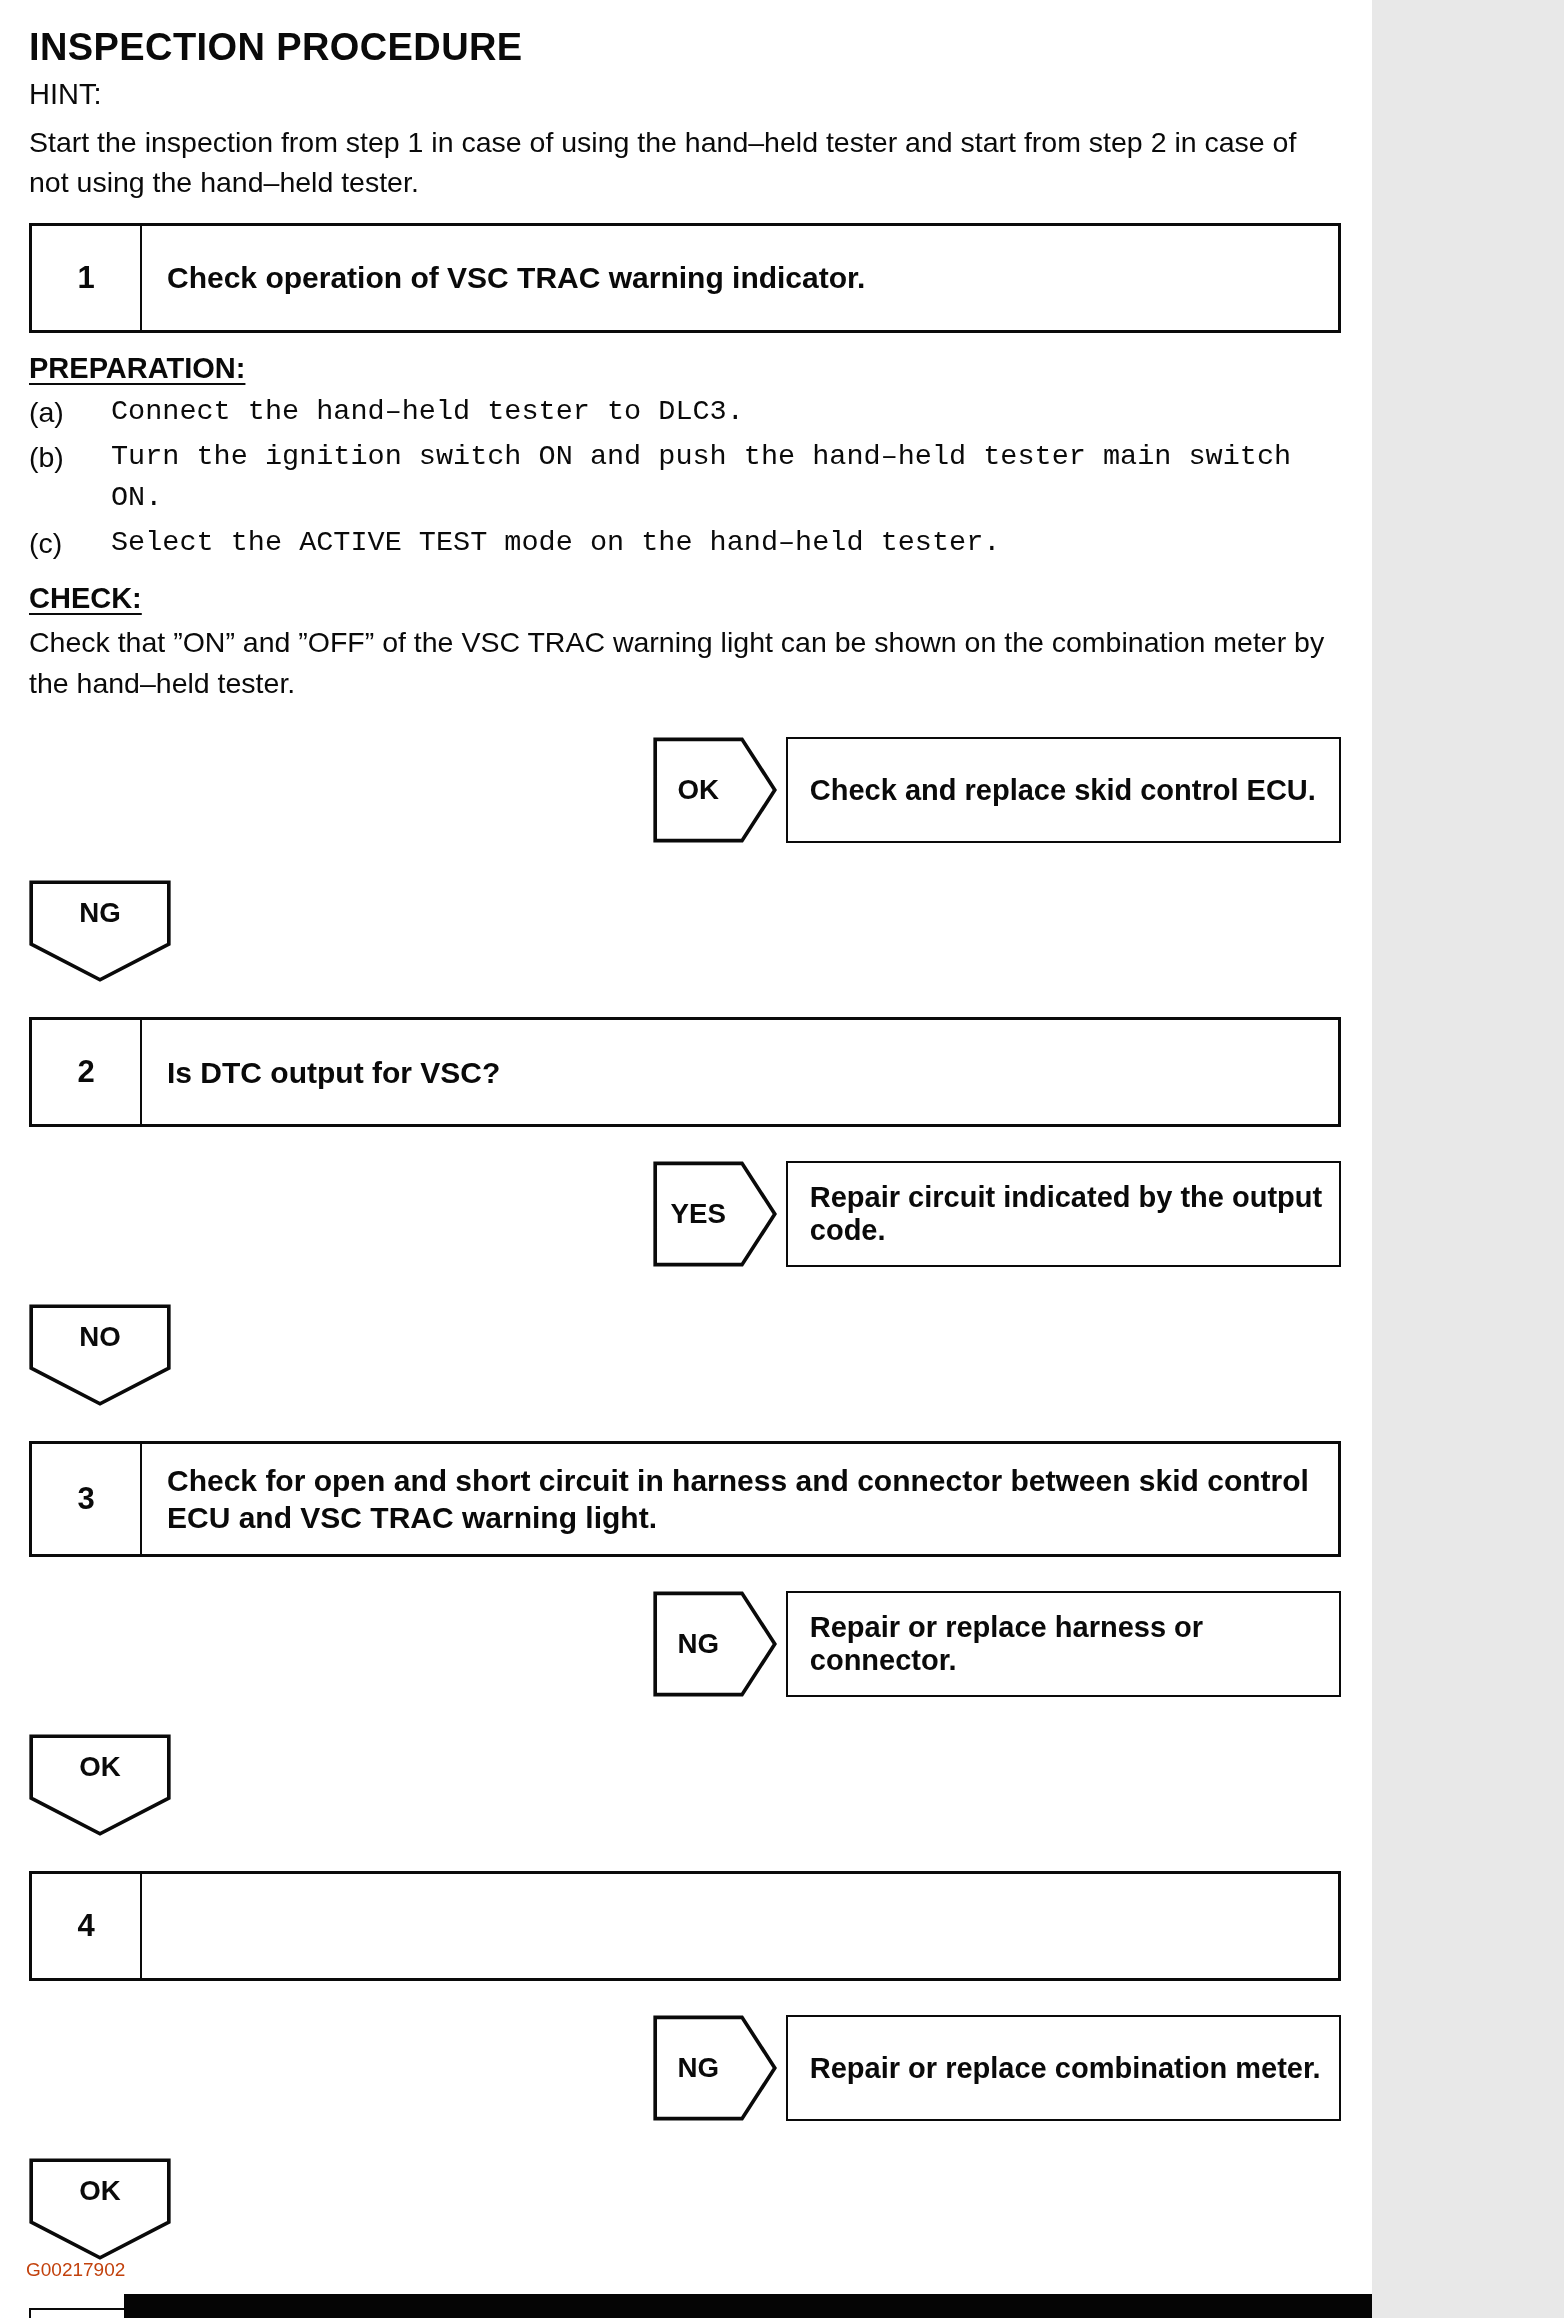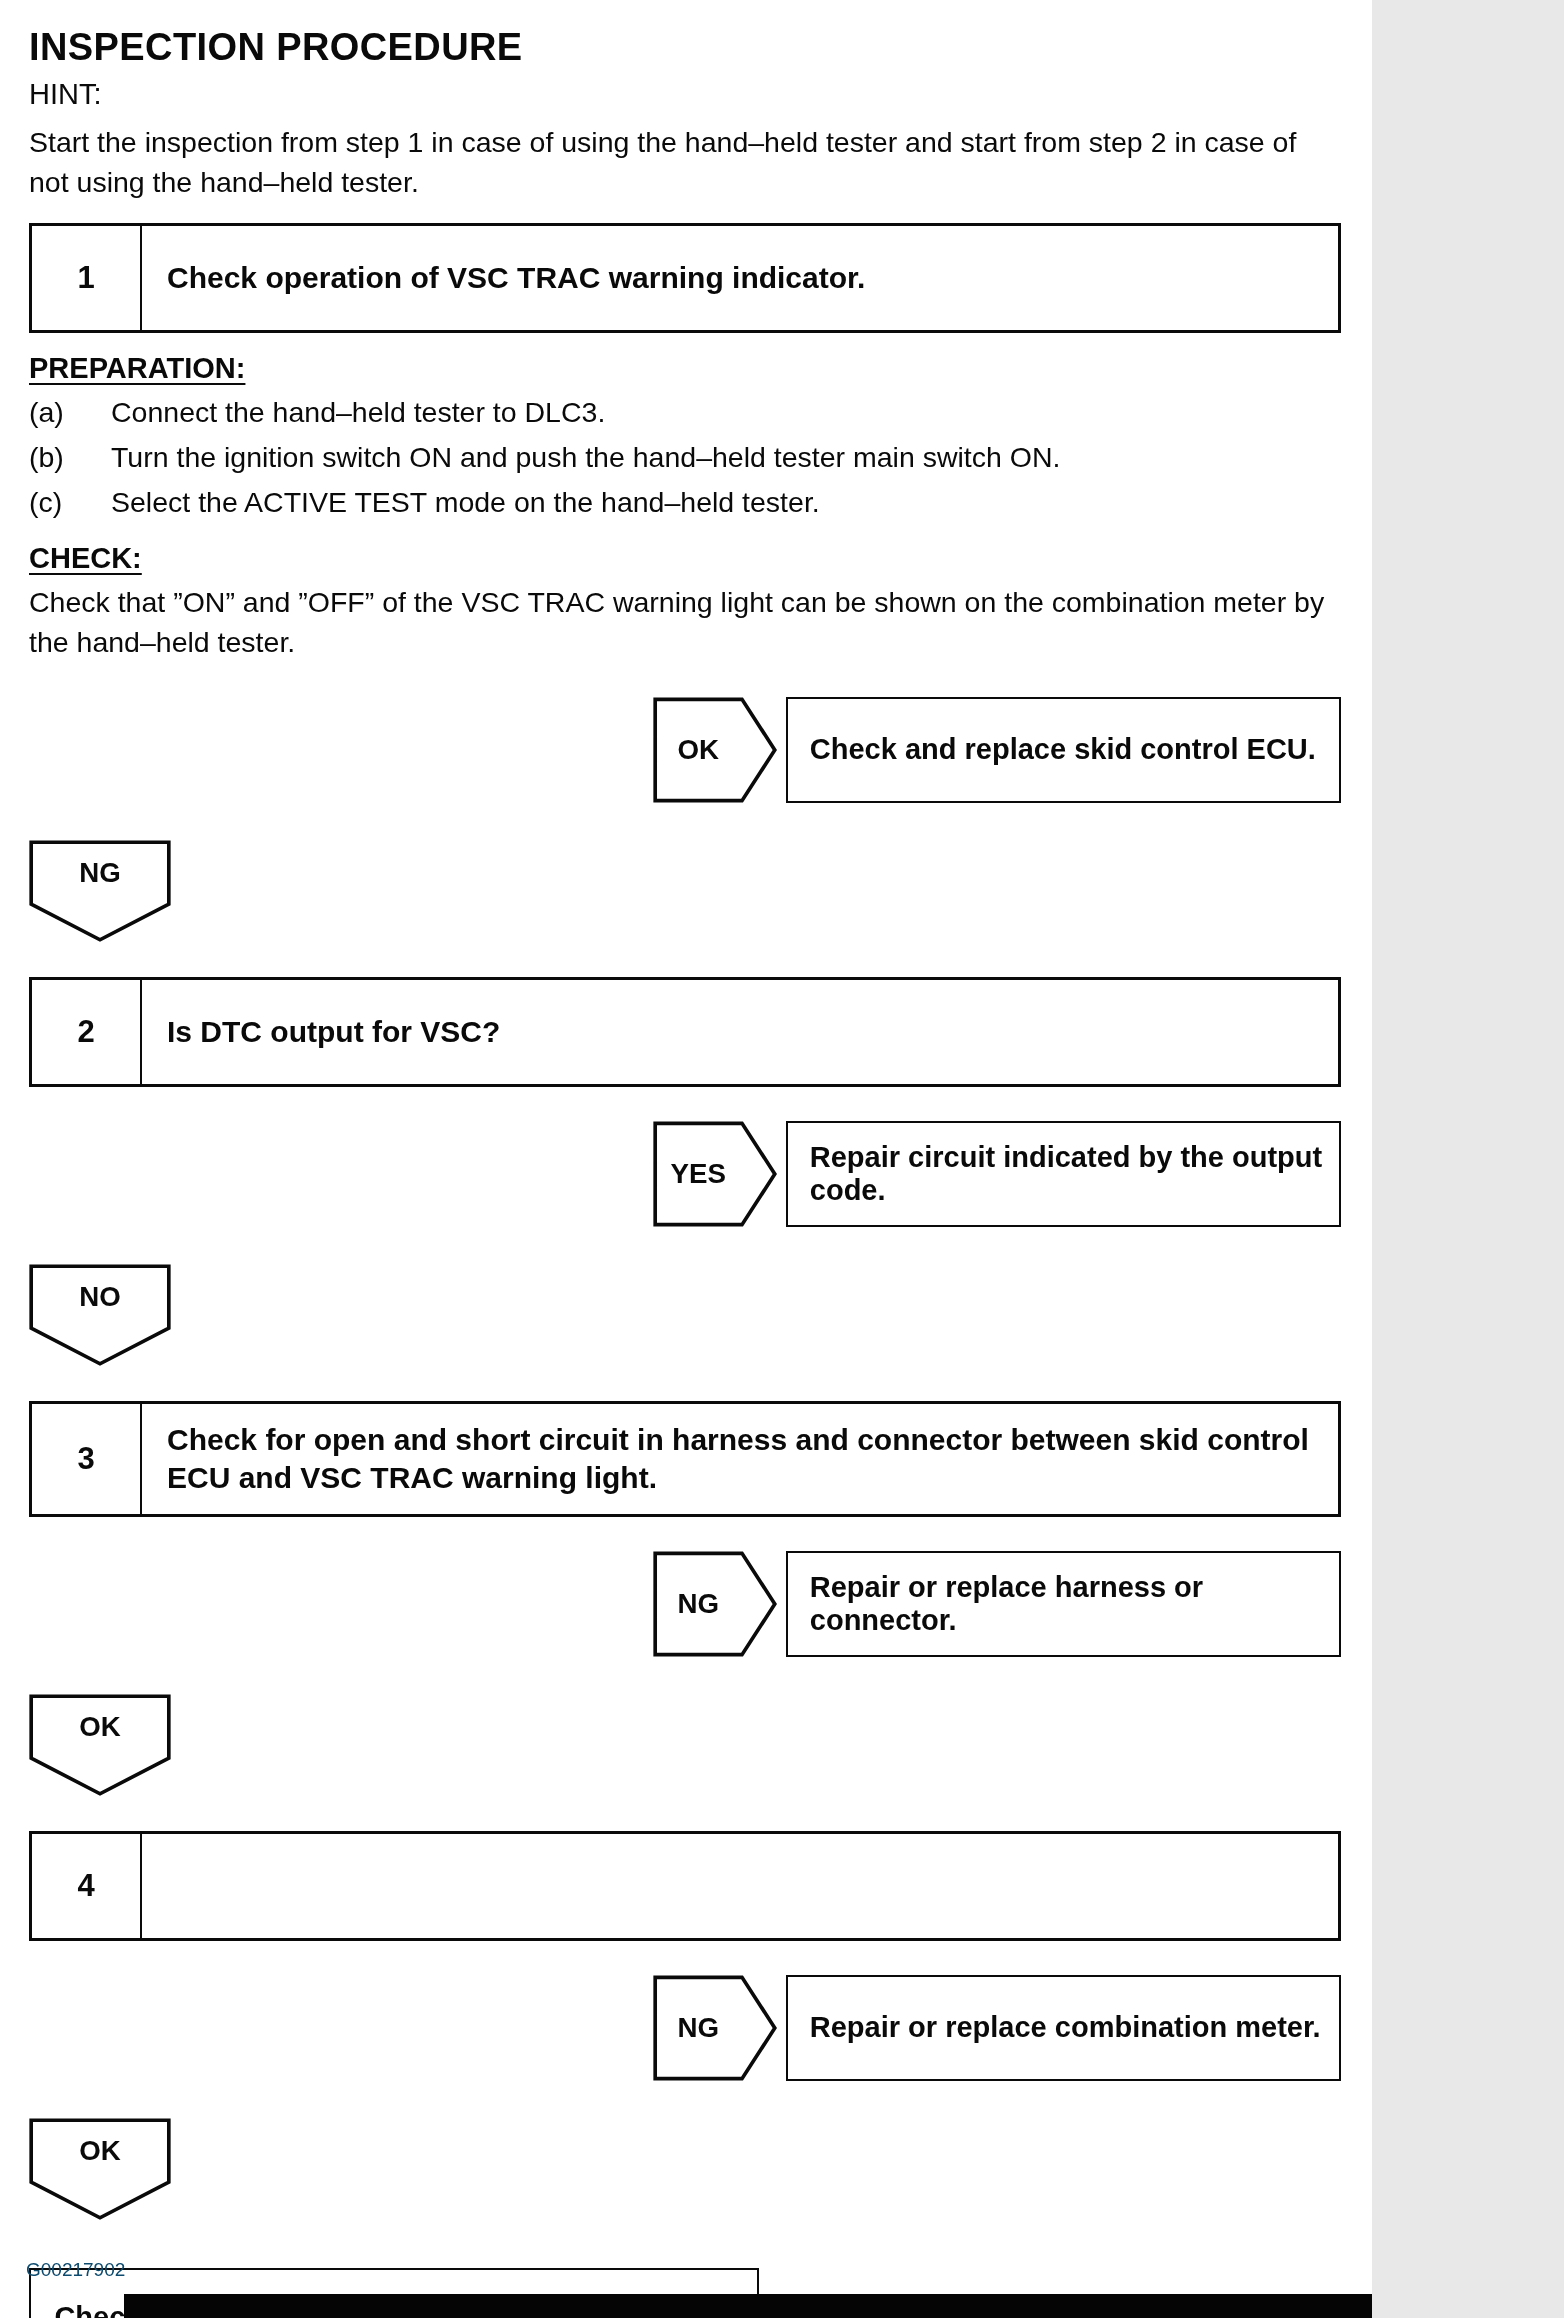--- a/index.html
+++ b/index.html
@@ -71,20 +71,21 @@
     display: flex;
     font-size: 28.5px;
     line-height: 1.42;
     margin-top: 4.4px;
   }
   .lettered-row .letter {
     flex: 0 0 82px;
   }
   .lettered-row .ltext {
     flex: 1;
+    font-family: Liberation Mono, monospace;
   }
   .check-para { margin-top: 2.9px; }
   .decision-row {
     display: flex;
     align-items: stretch;
     margin-left: 624px;
     margin-top: 34px;
     height: 106px;
   }
   .decision-row svg { flex: 0 0 auto; display: block; }
@@ -127,21 +128,21 @@
     padding-left: 23.4px;
     font-size: 29px;
     font-weight: bold;
     background: #fff;
   }
   .figure-id {
     position: absolute;
     left: 26px;
     bottom: 38px;
     font-size: 19px;
-    color: #0c4a6e;
+    color: #c2410c;
   }
   .scan-bar {
     position: absolute;
     left: 124px;
     right: 0;
     bottom: 0;
     height: 25px;
     background: #050505;
   }
 </style>

